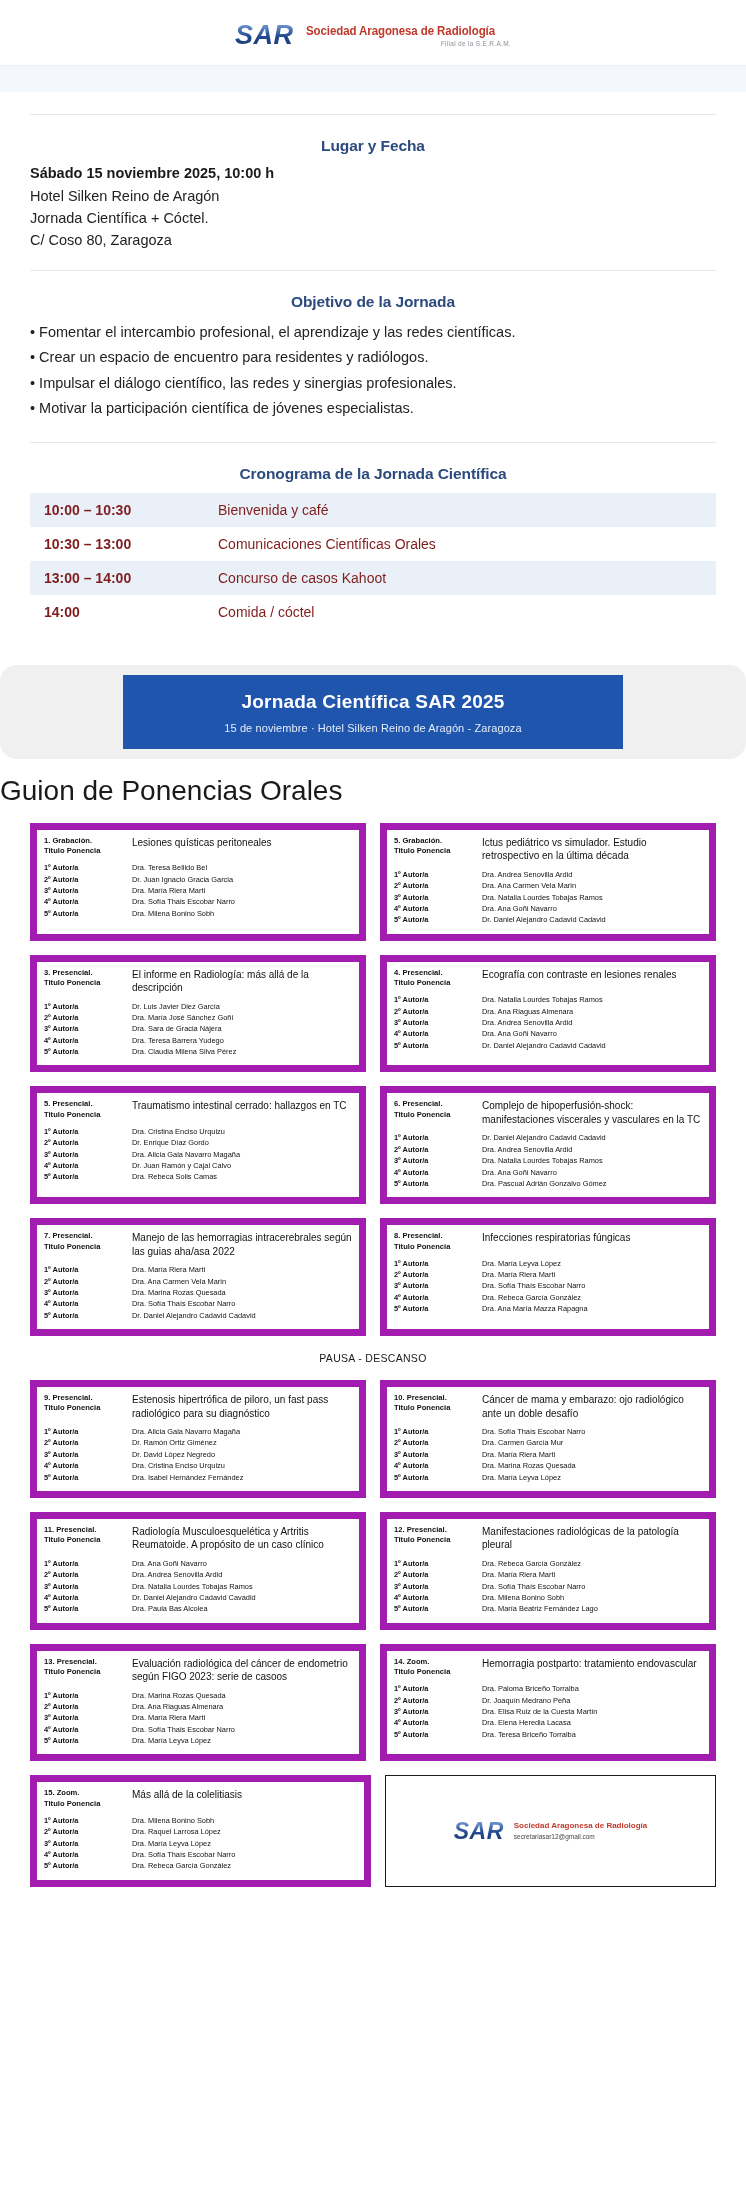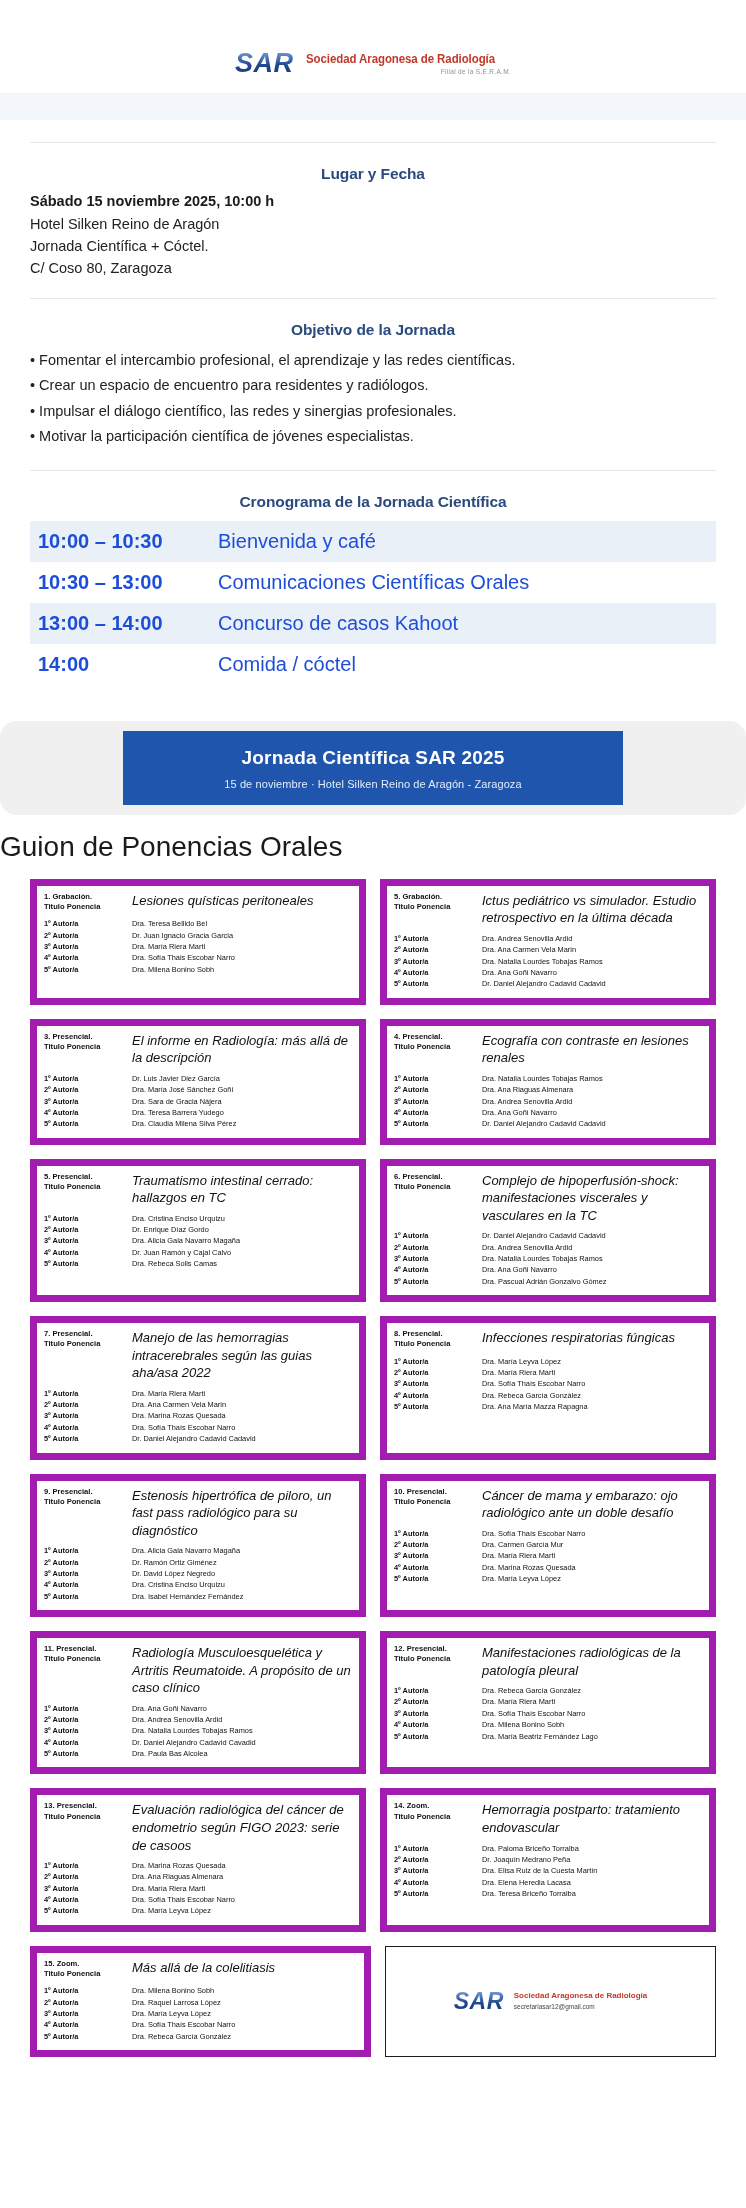--- a/index.html
+++ b/index.html
@@ -4,21 +4,21 @@
 <title>Jornada Científica SAR 2025</title>
 <style>
   * { box-sizing: border-box; }
   html, body {
     margin: 0; padding: 0;
     background: #ffffff;
     font-family: "Liberation Sans", sans-serif;
   }
   body { width: 746px; }
 
-  .page { width: 746px; background: #fff; position: relative; margin-top: 28px; }
+  .page { width: 746px; background: #fff; position: relative; }
 
   
   .header-band {
     background: #ffffff;
     padding: 22px 0 16px 0;
     display: flex;
     justify-content: center;
     align-items: center;
     border-bottom: 1px solid #eef1f5;
   }
@@ -99,23 +99,23 @@
   }
   ul.obj-list li::before { content: "• "; }
 
   
   table.crono {
     width: 100%;
     border-collapse: collapse;
     margin-top: 4px;
   }
   table.crono td {
-    padding: 9px 0 9px 8px;
-    font-size: 20px;
-    color: #1d4ed8;
+    padding: 9px 0 9px 14px;
+    font-size: 14px;
+    color: #7f1d1d;
     vertical-align: middle;
   }
   table.crono td.time { font-weight: 700; width: 170px; }
   table.crono td.desc { padding-left: 18px; }
   table.crono tr.alt td { background: #eaf0f8; }
   table.crono tr.plain td { background: #ffffff; }
 
   
   .banner-outer {
     margin: 36px 0 0 0;
@@ -175,25 +175,24 @@
   .card-num {
     width: 86px;
     flex: 0 0 86px;
     font-size: 7.6px;
     font-weight: 700;
     color: #111;
     line-height: 1.35;
   }
   .card-ponencia {
     flex: 1 1 auto;
-    font-size: 13px;
+    font-size: 10px;
     color: #111;
     line-height: 1.35;
     padding-left: 2px;
-    font-style: italic;
   }
   .author-row {
     display: flex;
     align-items: flex-start;
     margin-bottom: 1px;
   }
   .author-lbl {
     width: 86px;
     flex: 0 0 86px;
     font-size: 7.4px;
@@ -563,20 +562,21 @@
             <div class="author-lbl">4º Autor/a</div>
             <div class="author-name">Dra. Rebeca García González</div>
           </div>
         <div class="author-row">
             <div class="author-lbl">5º Autor/a</div>
             <div class="author-name">Dra. Ana María Mazza Rapagna</div>
           </div>
       </div>
     </div>
 
+    <div class="pausa">PAUSA - DESCANSO</div>
 
     <div class="card-row">
       <div class="card">
         <div class="card-head">
           <div class="card-num">
             <span>9. Presencial.</span><br>
             <span>Titulo Ponencia</span>
           </div>
           <div class="card-ponencia">Estenosis hipertrófica de piloro, un fast pass radiológico para su diagnóstico</div>
         </div>

